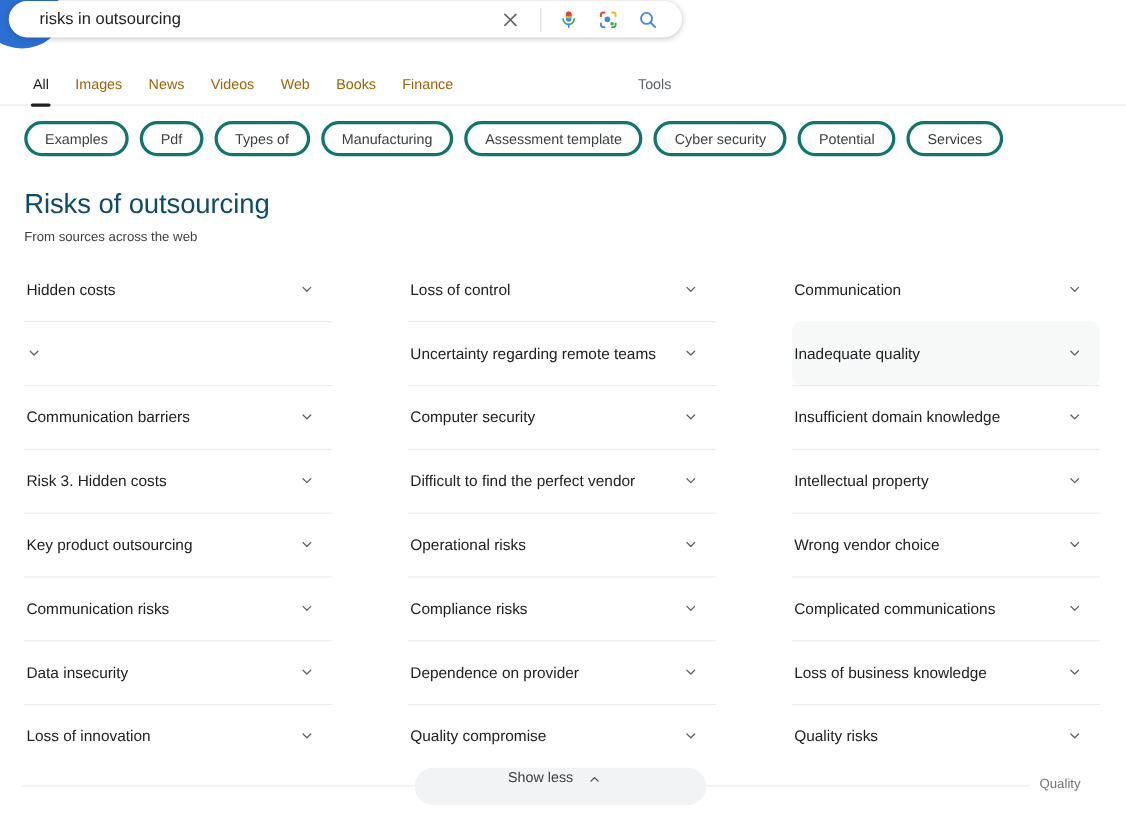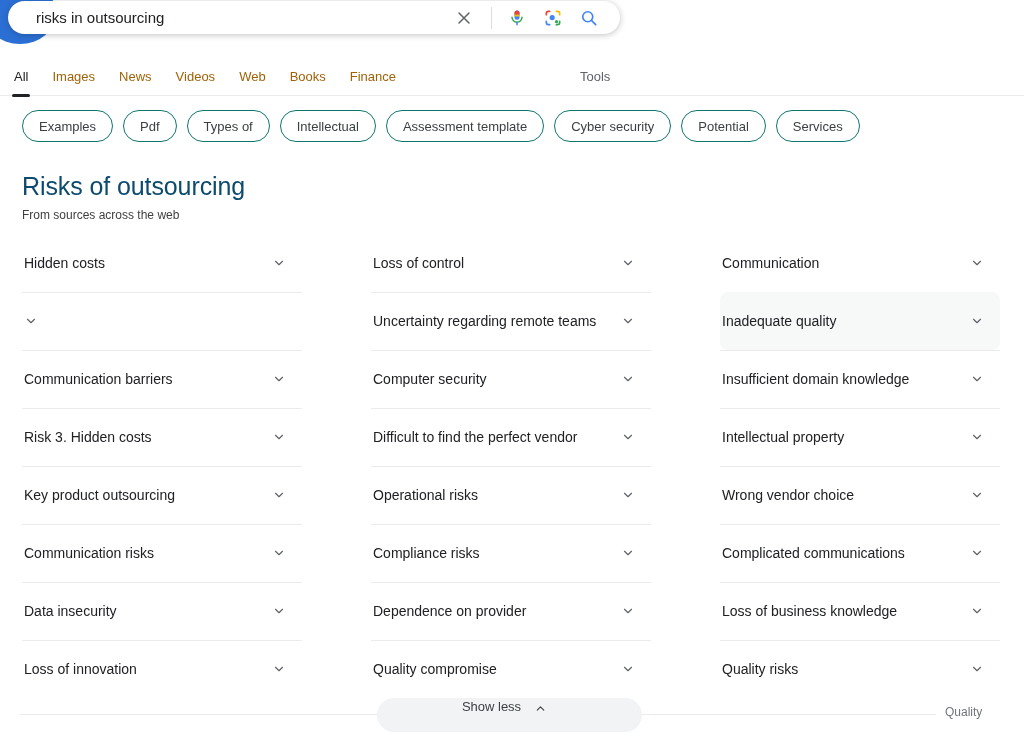--- a/index.html
+++ b/index.html
@@ -56,21 +56,21 @@
   .sb-divider {
     width: 1px; height: 22px; background: #dadce0;
     margin-left: 14px; margin-right: 2px;
   }
 
   
   .navbar {
     position: absolute; left: 0; top: 62px; width: 1024px; height: 34px;
     border-bottom: 1px solid #ebebeb;
   }
-  .tabs { position: absolute; left: 14px; top: 0; display: flex; align-items: center; height: 34px; }
+  .tabs { position: absolute; left: 30px; top: 0; display: flex; align-items: center; height: 34px; }
   .tab {
     font-size: 13px; color: #a16207; margin-right: 24px;
     height: 34px; line-height: 30px; cursor: pointer; position: relative;
     white-space: nowrap;
   }
   .tab.active { color: #202124; font-weight: 500; }
   .tab.active::after {
     content: ""; position: absolute; left: -2px; right: -2px; bottom: -1px;
     height: 3px; background: #202124; border-radius: 2px;
   }
@@ -80,21 +80,21 @@
     cursor: pointer;
   }
 
   
   .chips {
     position: absolute; left: 22px; top: 110px;
     display: flex; align-items: center; gap: 10px;
   }
   .chip {
     height: 32px; padding: 0 16px;
-    border: 1px solid #0f766e; border-radius: 16px;
+    border: 3px solid #0f766e; border-radius: 16px;
     display: flex; align-items: center;
     font-size: 13px; color: #3c4043; background: #fff;
     cursor: pointer; white-space: nowrap;
   }
 
   
   .heading {
     position: absolute; left: 22px; top: 172px;
     font-size: 25px; color: #0c4a6e; font-weight: 400;
     letter-spacing: -0.1px;
@@ -210,21 +210,21 @@
       <div class="tab">Books</div>
       <div class="tab">Finance</div>
     </div>
     <div class="tools">Tools</div>
   </div>
 
   <div class="chips">
     <div class="chip">Examples</div>
     <div class="chip">Pdf</div>
     <div class="chip">Types of</div>
-    <div class="chip">Intellectual</div>
+    <div class="chip">Manufacturing</div>
     <div class="chip">Assessment template</div>
     <div class="chip">Cyber security</div>
     <div class="chip">Potential</div>
     <div class="chip">Services</div>
   </div>
 
   <div class="heading">Risks of outsourcing</div>
   <div class="subheading">From sources across the web</div>
 
   <div class="columns">

